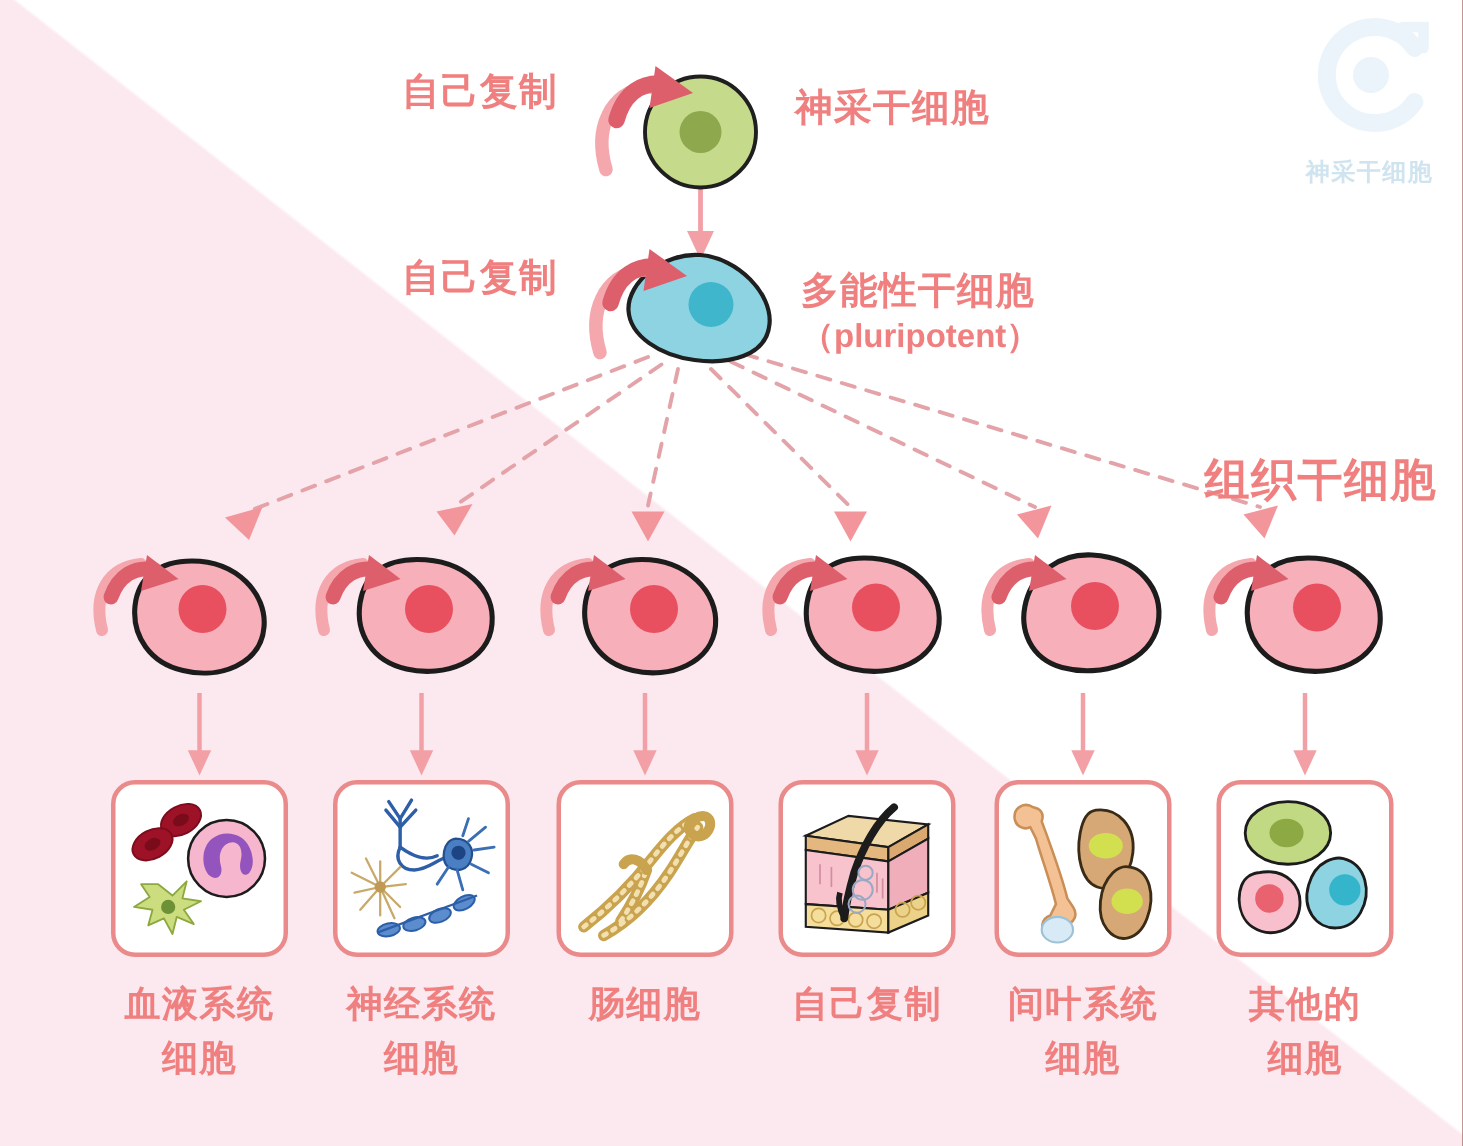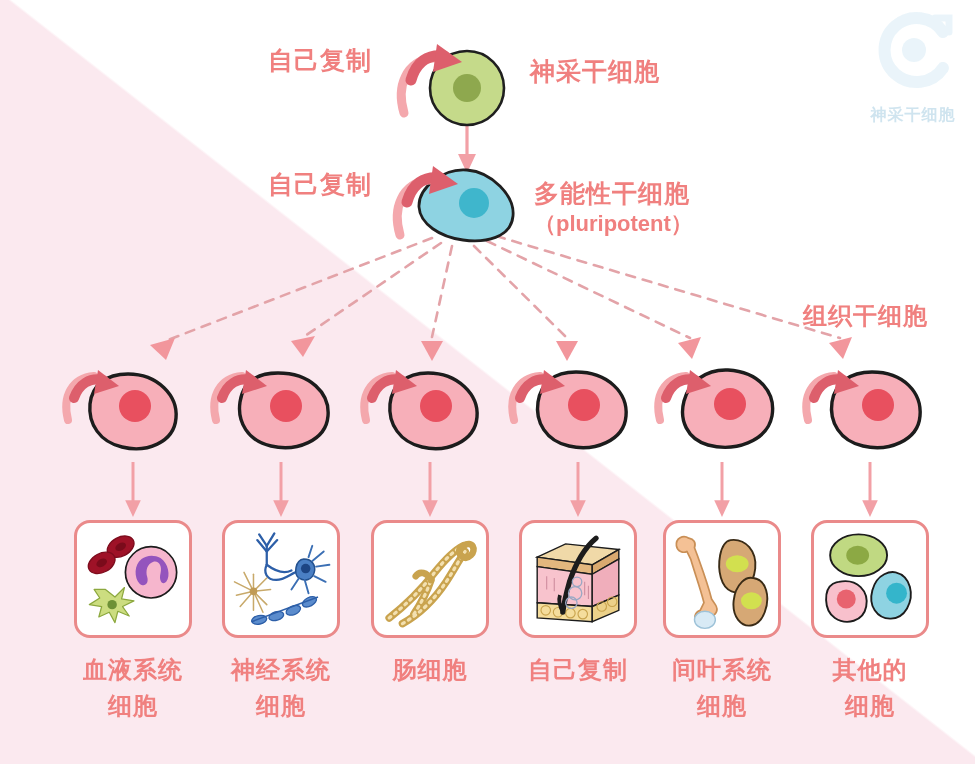--- a/index.html
+++ b/index.html
@@ -15,21 +15,21 @@
     position:absolute;left:0;top:0;width:975px;height:764px;
     background:linear-gradient(to bottom left,
       #ffffff 0%, #ffffff 49.4%, #fbe9ef 49.6%, #fbe9ef 100%);
   }
 
   .layer{position:absolute;left:0;top:0;width:975px;height:764px;}
 
   
   .lbl{position:absolute;color:#f0807f;font-weight:bold;white-space:nowrap;letter-spacing:1px;}
   .lbl.cn24{font-size:25px;}
-  .lbl.cn22{font-size:24px;text-align:right;}
+  .lbl.cn22{font-size:30px;text-align:right;}
   .lbl.en{font-size:22px;letter-spacing:0px;}
 
   .selfrep-a{left:268px;top:44px;}
   .selfrep-b{left:268px;top:168px;}
   .toti-cn{left:530px;top:55px;}
   .toti-en{left:530px;top:89px;}
   .pluri-cn{left:534px;top:177px;}
   .pluri-en{left:534px;top:209px;}
   .tissue-lbl{left:803px;top:300px;}
 

